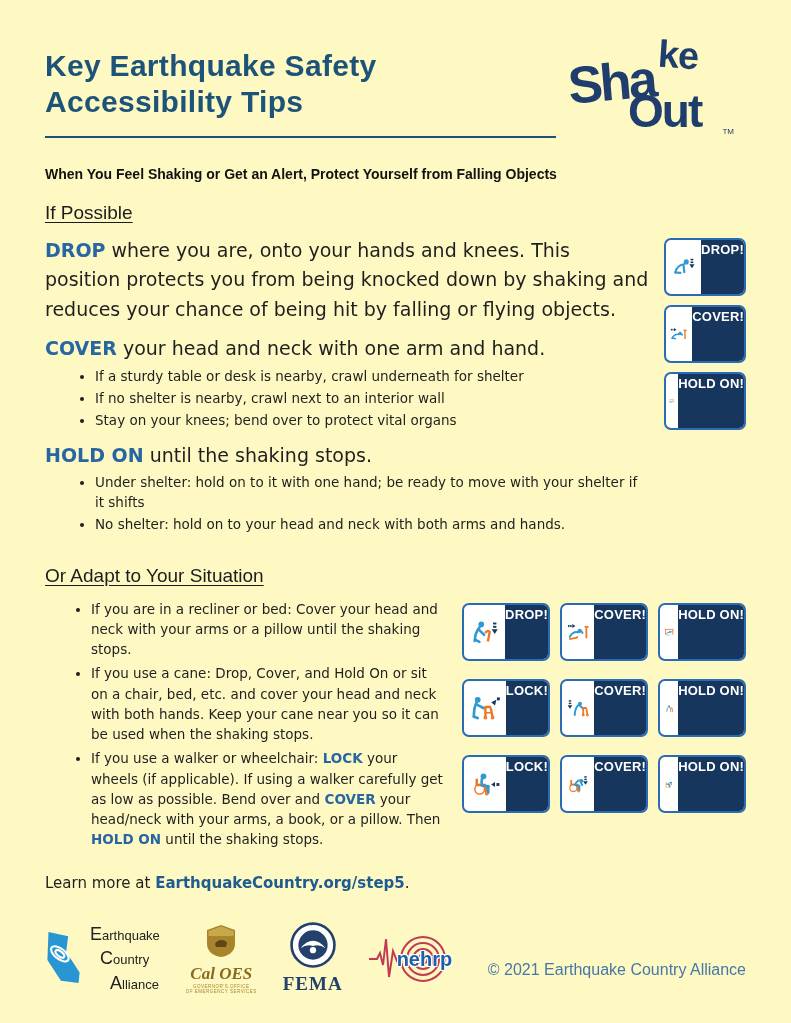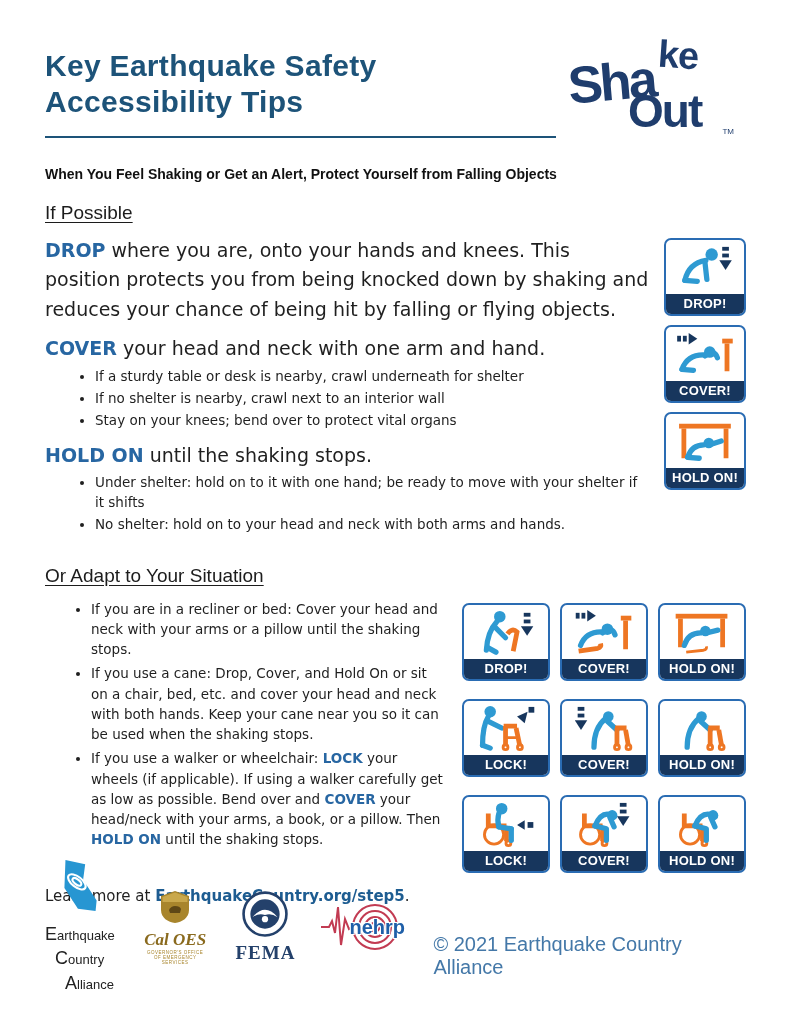--- a/index.html
+++ b/index.html
@@ -1,18 +1,18 @@
 <!DOCTYPE html>
 <html><head>
 <meta charset="utf-8">
 <style>
   * { margin:0; padding:0; box-sizing:border-box; }
   html,body { background:#e8e8e8; }
   .page {
-    width:791px; height:1023px; margin:0 auto; background:#ffffff;
+    width:791px; height:1023px; margin:0 auto; background:#fef9c3;
     position:relative; font-family:"DejaVu Sans", sans-serif; color:#1f1f1f;
     padding:38px 45px 0 45px; overflow:hidden;
   }
   
   .header { display:flex; justify-content:space-between; align-items:flex-start; }
   .header-left { flex:1; padding-top:10px; }
   .page-title {
     font-family:"Liberation Sans", sans-serif; font-weight:bold;
     font-size:30px; line-height:1.2; color:#1d5379; letter-spacing:0.3px;
   }
@@ -40,21 +40,21 @@
   ul { list-style:disc; padding-left:50px; margin:0 0 10px 0; }
   li { font-size:13.5px; line-height:1.5; margin-bottom:2px; }
   .kw { color:#2766a2; font-weight:bold; }
   .link { color:#1d5c91; font-weight:bold; cursor:pointer; }
   
   .cols { display:flex; gap:14px; }
   .text-col { flex:1; }
   .tile-col { width:82px; flex:none; display:flex; flex-direction:column; gap:9px; padding-top:2px; }
   .tile {
     border:2.5px solid #2a6cb3; border-radius:7px; background:#fff;
-    overflow:hidden; display:flex; flex-direction:column; width:100%;
+    overflow:hidden; display:flex; flex-direction:row; width:100%;
   }
   .tile-icon { height:54px; display:flex; align-items:center; justify-content:center; padding:2px 3px; }
   .tile-icon svg { width:86%; height:46px; }
   .tile-label {
     background:#17365d; color:#fff; text-align:center;
     font-family:"Liberation Sans", sans-serif; font-weight:bold;
     font-size:13px; padding:2px 0 3px; letter-spacing:0.2px; white-space:nowrap;
   }
   .adapt-cols { display:flex; gap:16px; margin-top:4px; }
   .adapt-text { flex:1; }
@@ -70,39 +70,39 @@
   .p  { stroke:#2e9ad2; fill:none; stroke-width:5.5; stroke-linecap:round; stroke-linejoin:round; }
   .h  { fill:#2e9ad2; stroke:none; }
   .f  { stroke:#ee7623; fill:none; stroke-width:5; stroke-linecap:butt; }
   .fw { stroke:#ee7623; fill:none; stroke-width:3; }
   .a  { fill:#17365d; stroke:none; }
   
   .footer {
     position:absolute; left:45px; right:45px; bottom:28px;
     display:flex; align-items:center; gap:26px;
   }
-  .eca { display:flex; align-items:center; gap:9px;flex-direction:column; }
+  .eca { display:flex; align-items:center; gap:9px; }
   .eca-lines { font-family:"Liberation Sans", sans-serif; font-size:13px; color:#222; line-height:1.35; }
   .eca-line::first-letter { font-size:18px; }
   .eca-line.l2 { margin-left:10px; }
   .eca-line.l3 { margin-left:20px; }
   .caloes { text-align:center; }
   .caloes-name { font-family:"Liberation Serif", serif; font-weight:bold; font-style:italic; font-size:17px; color:#8a6a1e; margin-top:2px; }
   .caloes-sub { font-size:4.5px; color:#a8852c; letter-spacing:0.5px; font-family:"Liberation Sans", sans-serif; }
   .fema { text-align:center; }
   .fema-name { font-family:"Liberation Serif", serif; font-weight:bold; font-size:19px; color:#24416b; letter-spacing:1px; margin-top:1px; }
   .nehrp { position:relative; width:86px; height:56px; }
   .nehrp-name {
     position:absolute; left:28px; top:17px;
     font-family:"Liberation Sans", sans-serif; font-weight:bold; font-size:20px; color:#1f5fa8;
     text-shadow:-1px -1px 0 #fff, 1px -1px 0 #fff, -1px 1px 0 #fff, 1px 1px 0 #fff;
   }
   .copyright {
     margin-left:auto; align-self:flex-end; margin-bottom:16px;
-    font-family:"Liberation Sans", sans-serif; font-size:20px; color:#4478a8;
+    font-family:"Liberation Sans", sans-serif; font-size:16px; color:#4478a8;
   }
 </style>
 </head>
 <body>
 
 <div class="page">
 
   <div class="header">
     <div class="header-left">
       <div class="page-title">

